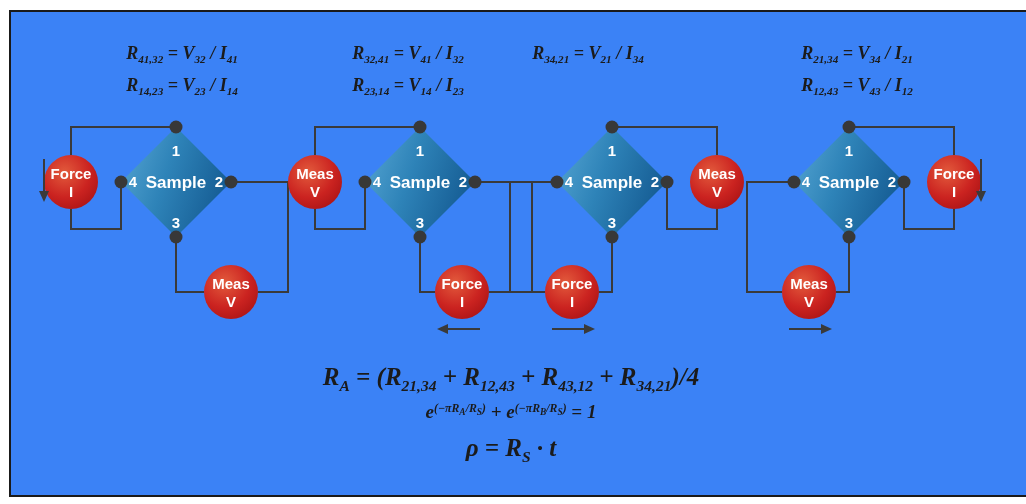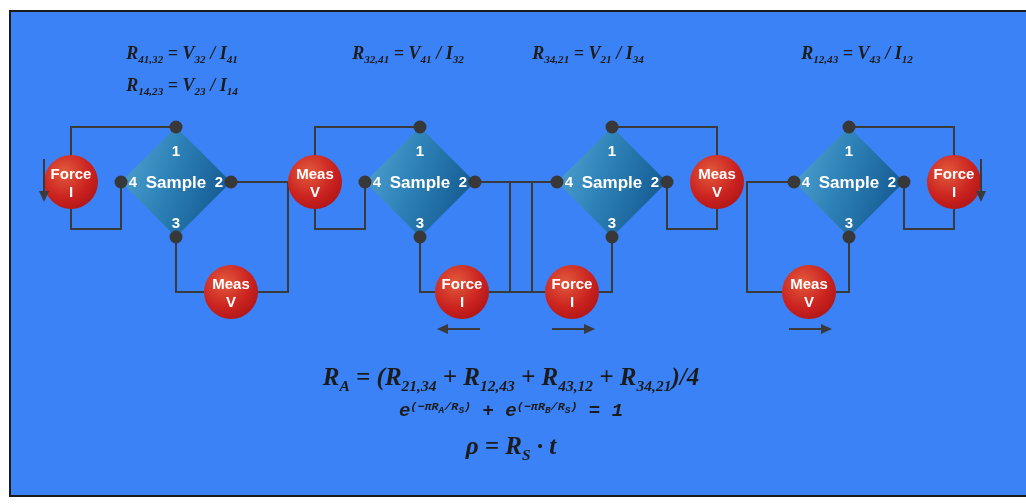--- a/index.html
+++ b/index.html
@@ -7,21 +7,21 @@
        font-family:"Liberation Sans",sans-serif;}
   .frame{position:absolute;left:9px;top:10px;width:1004px;height:483px;
          border:2px solid #1a1a1a;background:#3b82f6;padding-left:28px;}
   .abs{position:absolute;}
   
   .eq{font-family:"Liberation Serif",serif;font-style:italic;font-weight:bold;
       color:#1b1b1b;text-align:center;}
   .eq-top{width:260px;font-size:18px;line-height:30px;top:26px;}
   .eq-bottom{left:0;top:349px;width:1000px;}
   .sum-line{font-size:25px;line-height:31px;}
-  .sum-line.exp{font-size:19px;line-height:33px;font-family:Liberation Mono, monospace;}
+  .sum-line.exp{font-size:19px;line-height:33px;}
   sub{font-size:62%;font-style:italic;vertical-align:baseline;
       position:relative;top:0.38em;letter-spacing:0;}
   sup{font-size:62%;font-style:italic;vertical-align:baseline;
       position:relative;top:-0.5em;}
   sup sub{font-size:80%;top:0.3em;}
   svg text{font-family:"Liberation Sans",sans-serif;font-weight:bold;fill:#fff;}
   .circuit{position:absolute;top:95px;width:270px;height:240px;}
 </style>
 </head>
 <body>
@@ -42,25 +42,27 @@
       </radialGradient>
     </defs>
   </svg>
 
   <div class="abs eq eq-top" style="left:41px">
     <div>R<sub>41,32</sub> = V<sub>32</sub> / I<sub>41</sub></div>
     <div>R<sub>14,23</sub> = V<sub>23</sub> / I<sub>14</sub></div>
   </div>
   <div class="abs eq eq-top" style="left:267px">
     <div>R<sub>32,41</sub> = V<sub>41</sub> / I<sub>32</sub></div>
+    <div>R<sub>23,14</sub> = V<sub>14</sub> / I<sub>23</sub></div>
   </div>
   <div class="abs eq eq-top" style="left:447px">
     <div>R<sub>34,21</sub> = V<sub>21</sub> / I<sub>34</sub></div>
   </div>
   <div class="abs eq eq-top" style="left:716px">
+    <div>R<sub>21,34</sub> = V<sub>34</sub> / I<sub>21</sub></div>
     <div>R<sub>12,43</sub> = V<sub>43</sub> / I<sub>12</sub></div>
   </div>
 
   <svg class="circuit" style="left:25px" viewBox="0 0 270 240">
     <g stroke="#3A3A3A" stroke-width="2" fill="none">
       <path d="M140,20 H35 V48"></path>
       <path d="M35,102 V122 H85 V75"></path>
       <path d="M195,75 H252 V185 H222"></path>
       <path d="M140,130 V185 H168"></path>
     </g>

